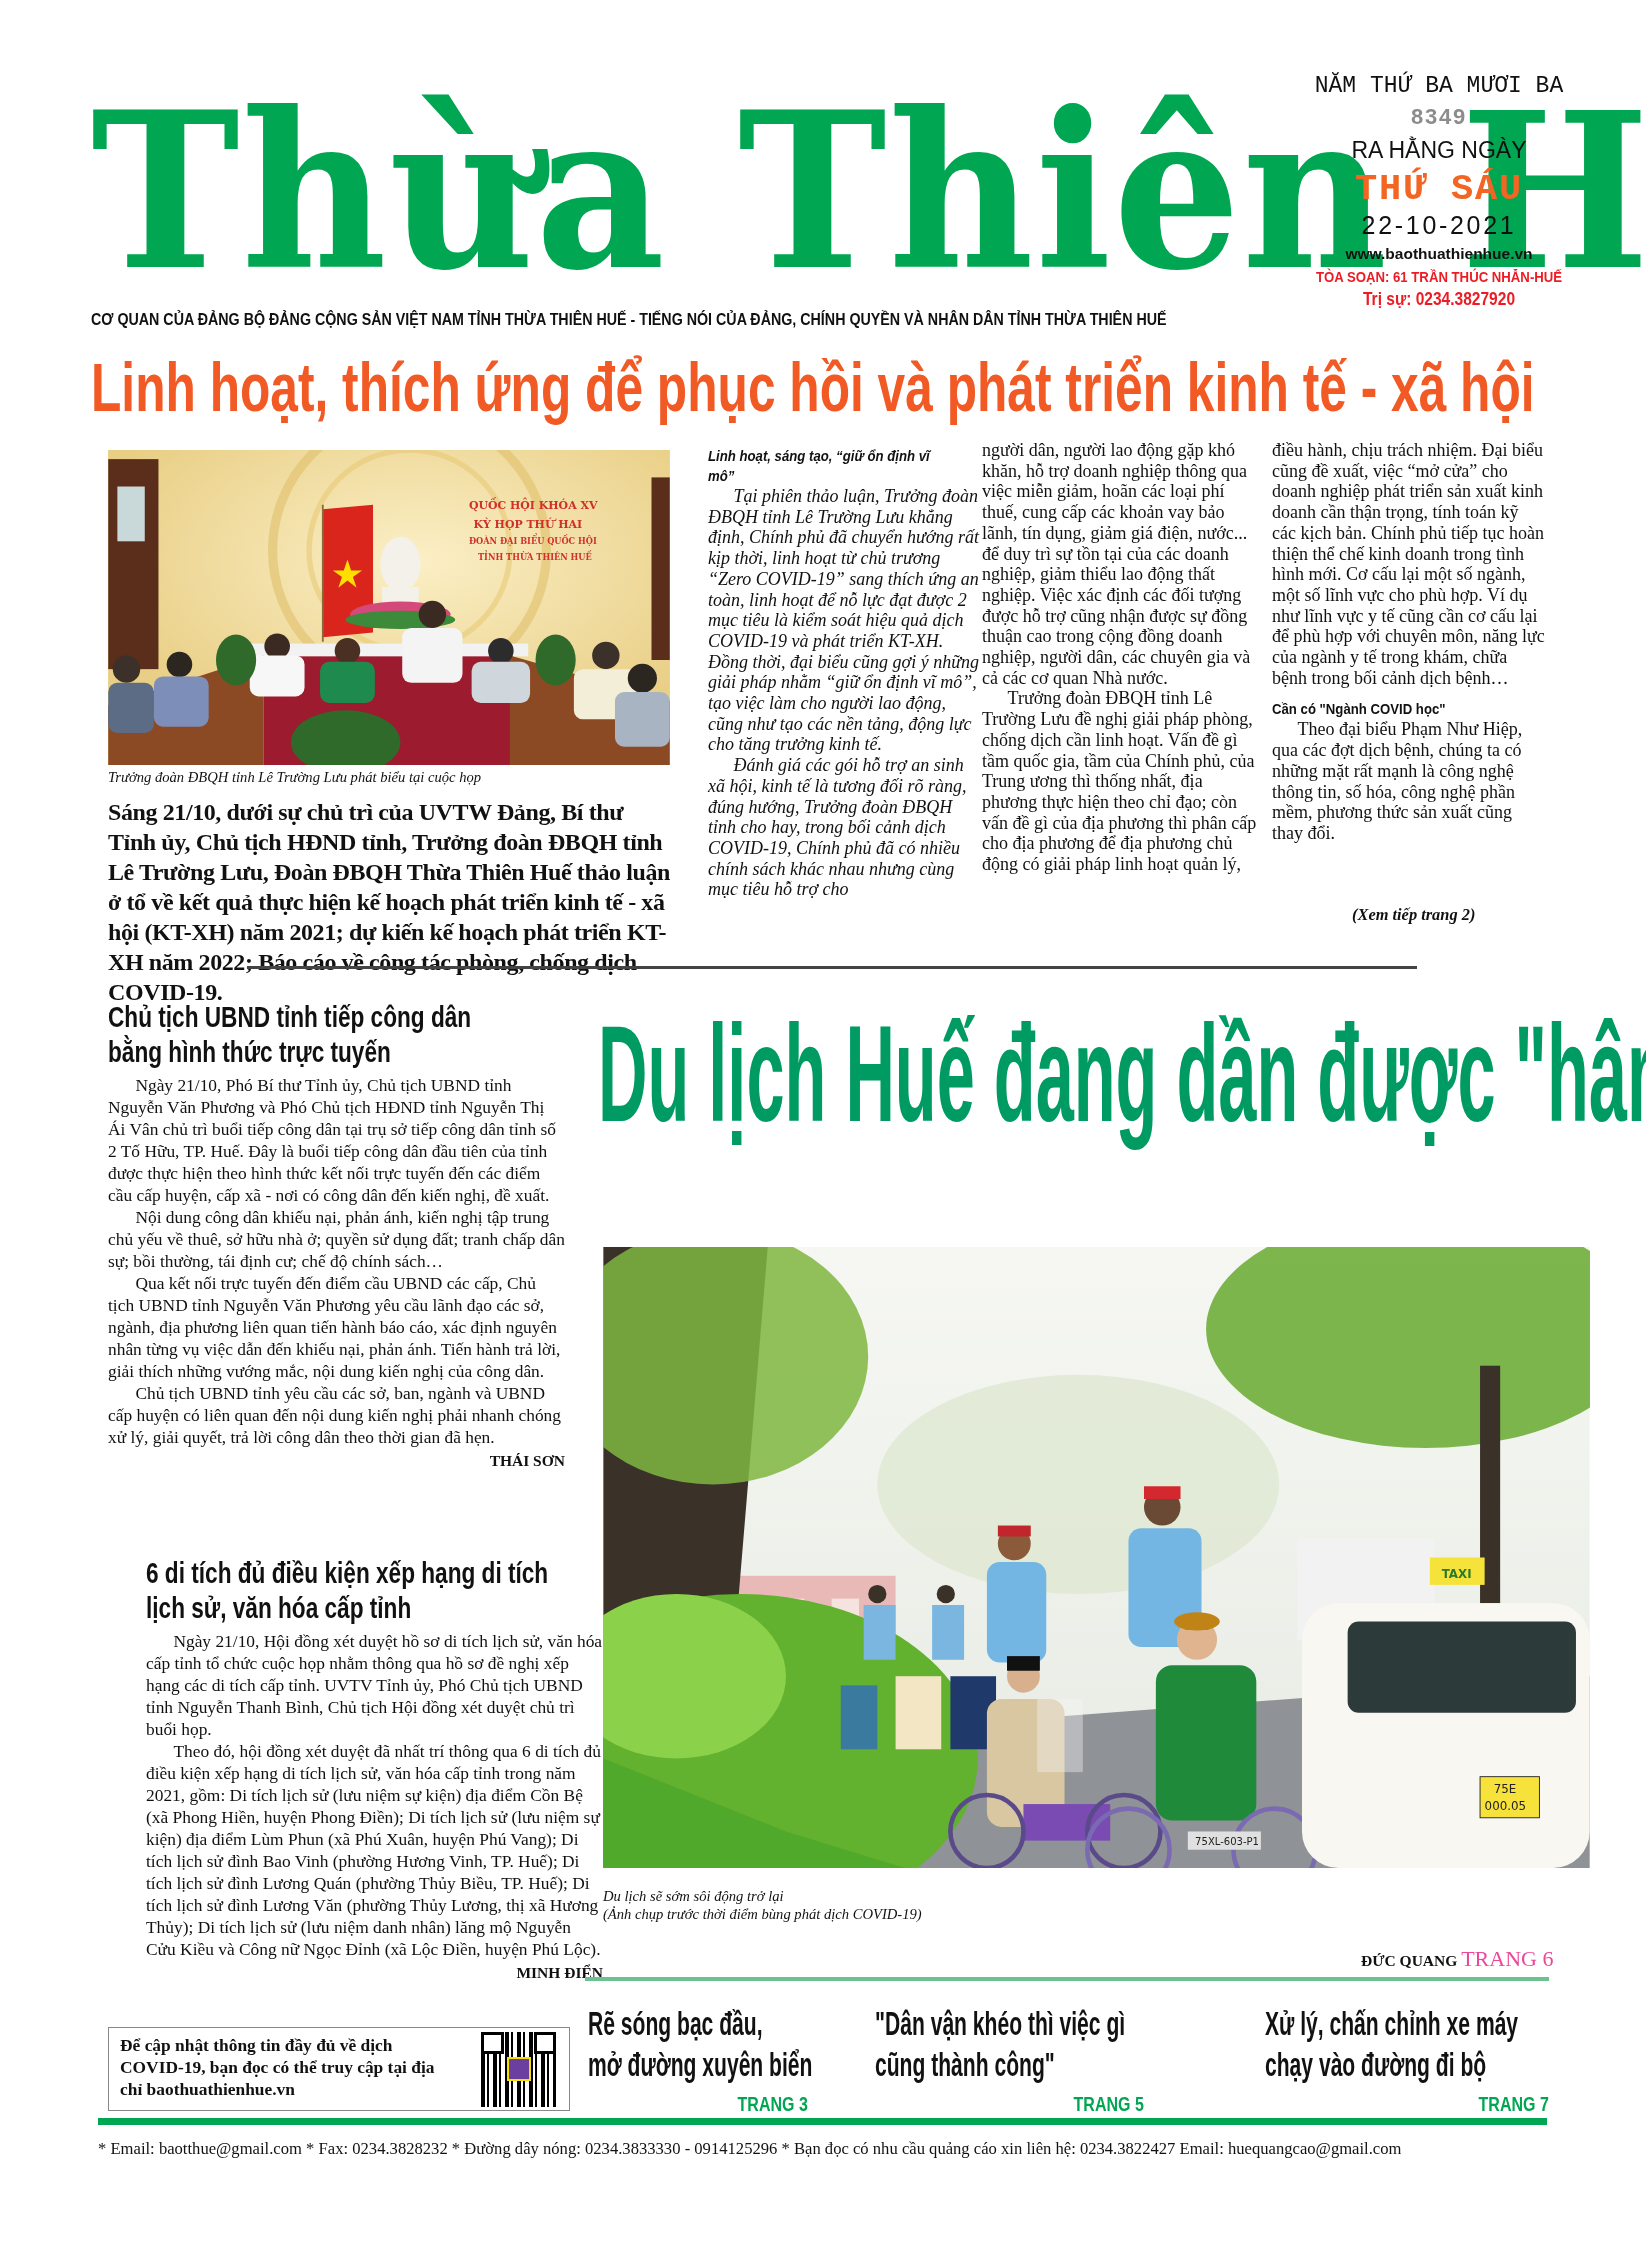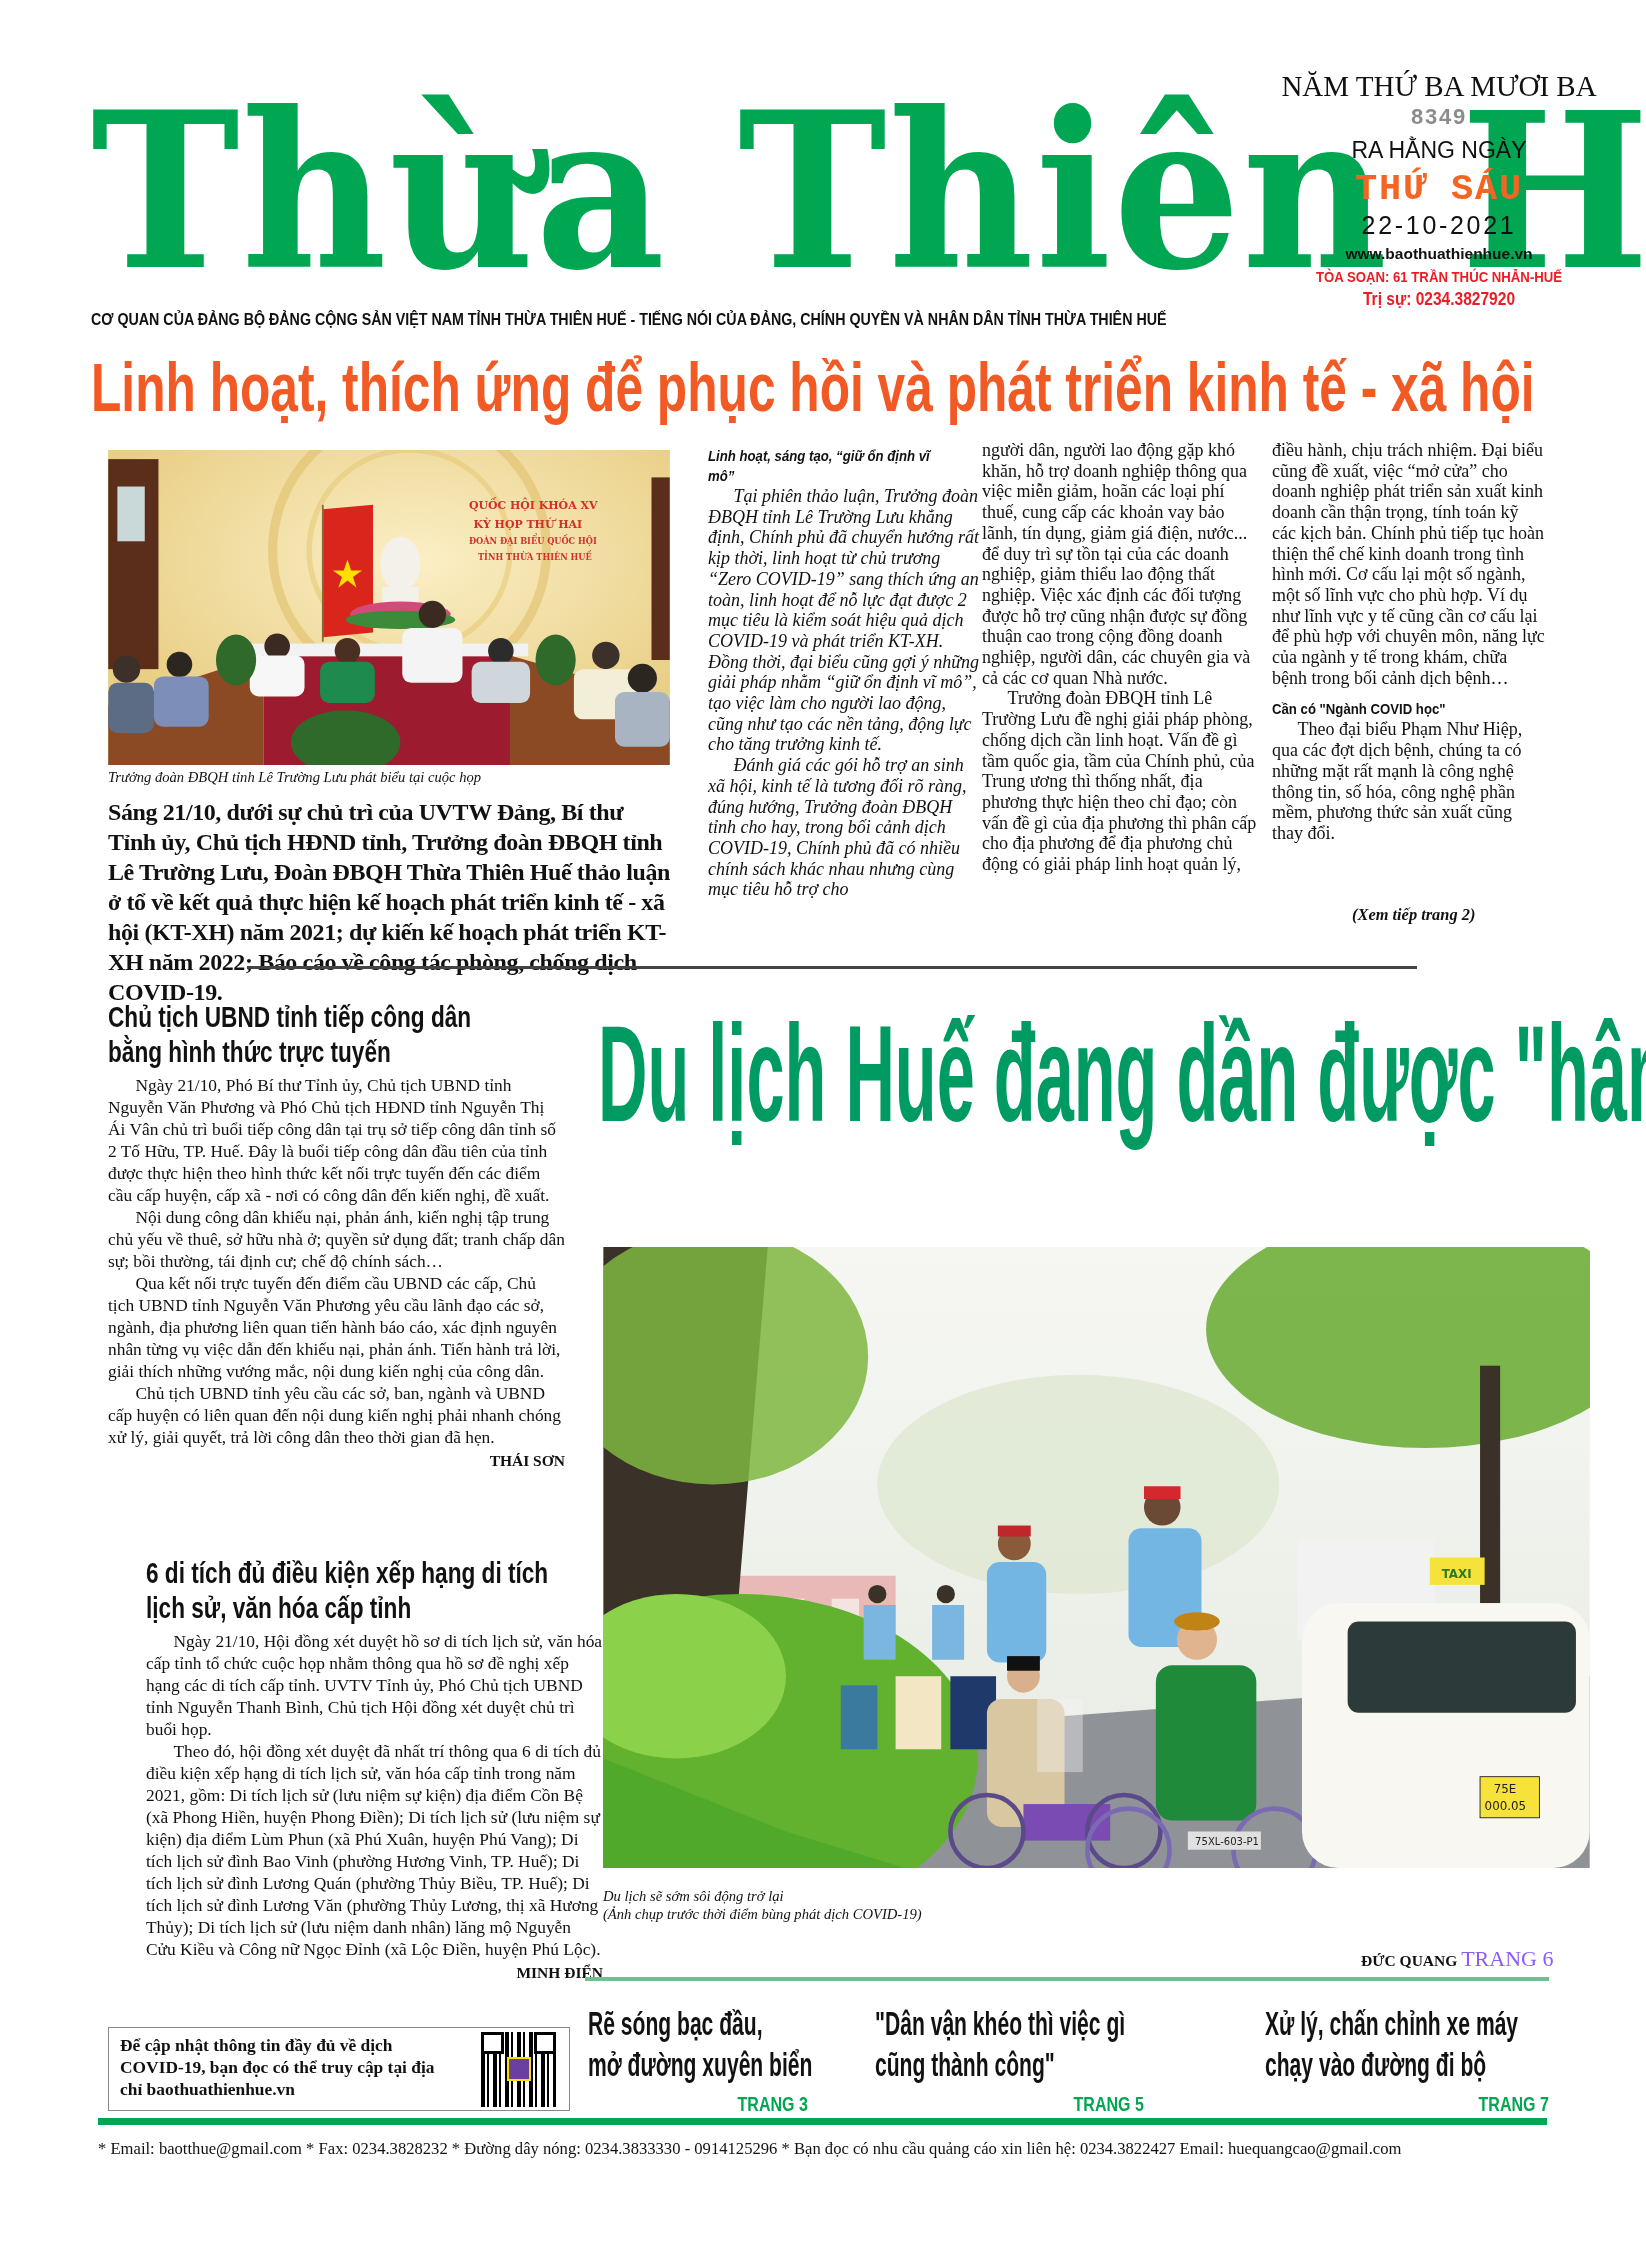--- a/index.html
+++ b/index.html
@@ -9,21 +9,21 @@
   .abs { position: absolute; }
 
   
   .masthead-title {
     left: 91px; top: 87px; width: 1179px; height: 210px;
     color: #00a651; font-family: "DejaVu Serif", serif; font-weight: bold;
     font-size: 215px; line-height: 210px; letter-spacing: 1.8px;
     transform: scaleX(0.93); transform-origin: left top; white-space: nowrap;
   }
   .mast-info { left: 1261px; top: 71px; width: 356px; text-align: center; }
-  .mast-info .year { font-family: Liberation Serif, serif; font-size: 29px; line-height: 31px; }
+  .mast-info .year { font-family: Liberation Mono, monospace; font-size: 23px; line-height: 31px; }
   .mast-info .issue { font-family: "Liberation Sans", sans-serif; font-weight: bold; font-size: 22px; color: #8c8c8c; line-height: 29px; letter-spacing: 1.8px; }
   .mast-info .daily { font-family: "Liberation Sans", sans-serif; font-size: 23px; line-height: 38px; }
   .mast-info .weekday { font-family: Liberation Mono, monospace; font-weight: bold; font-size: 37px; color: #f26522; line-height: 40px; letter-spacing: 1.8px; }
   .mast-info .date { font-family: "Liberation Sans", sans-serif; font-size: 25px; line-height: 33px; letter-spacing: 2.7px; }
   .mast-info .web { font-family: "Liberation Sans", sans-serif; font-weight: bold; font-size: 15.5px; line-height: 24px; }
   .mast-info .addr, .mast-info .phone { font-family: "Liberation Sans", sans-serif; font-weight: bold; color: #ed1c24; font-size: 15.5px; line-height: 22px; transform: scaleX(0.85); }
   .mast-info .phone { font-size: 18.3px; }
 
   .tagline {
     left: 91px; top: 309px; width: 1179px; font-family: "Liberation Sans", sans-serif; font-weight: bold;
@@ -71,21 +71,21 @@
   .qr .logo { position: absolute; left: 25.6px; top: 25.6px; width: 24px; height: 24px; background: #6b3fa0; border: 2.7px solid #f7e100; }
 
   
   .feature-headline {
     left: 598px; top: 1001px; width: 1005px; color: #009a63; font-family: "Liberation Sans", sans-serif; font-weight: bold;
     font-size: 137px; line-height: 146px; white-space: nowrap; transform: scaleX(0.50); transform-origin: left top;
   }
   .photo2 { left: 603px; top: 1247px; width: 987px; height: 621px; overflow: hidden; }
   .caption2 { left: 603px; top: 1887px; font-style: italic; font-size: 14.6px; line-height: 18.3px; }
   .credit { left: 1361px; top: 1946px; font-size: 15.5px; font-weight: bold; }
-  .credit .page { color: #8b5cf6; font-size: 22px; font-weight: normal; }
+  .credit .page { color: #ec4899; font-size: 22px; font-weight: normal; }
   .green-thin { left: 585px; top: 1977px; width: 964px; height: 3.7px; background: #6cc191; }
 
   
   .teaser { top: 2003px; width: 302px; }
   .teaser .t { font-family: "Liberation Sans", sans-serif; font-weight: bold; font-size: 34px; line-height: 41px; transform: scaleX(0.62); transform-origin: left top; white-space: nowrap; }
   .teaser .p { position: absolute; font-family: "Liberation Sans", sans-serif; font-weight: bold; color: #00a651; font-size: 20px; transform: scaleX(0.8); transform-origin: right; }
   .teaser1 { left: 588px; }
   .teaser2 { left: 875px; }
   .teaser3 { left: 1265px; }
 

